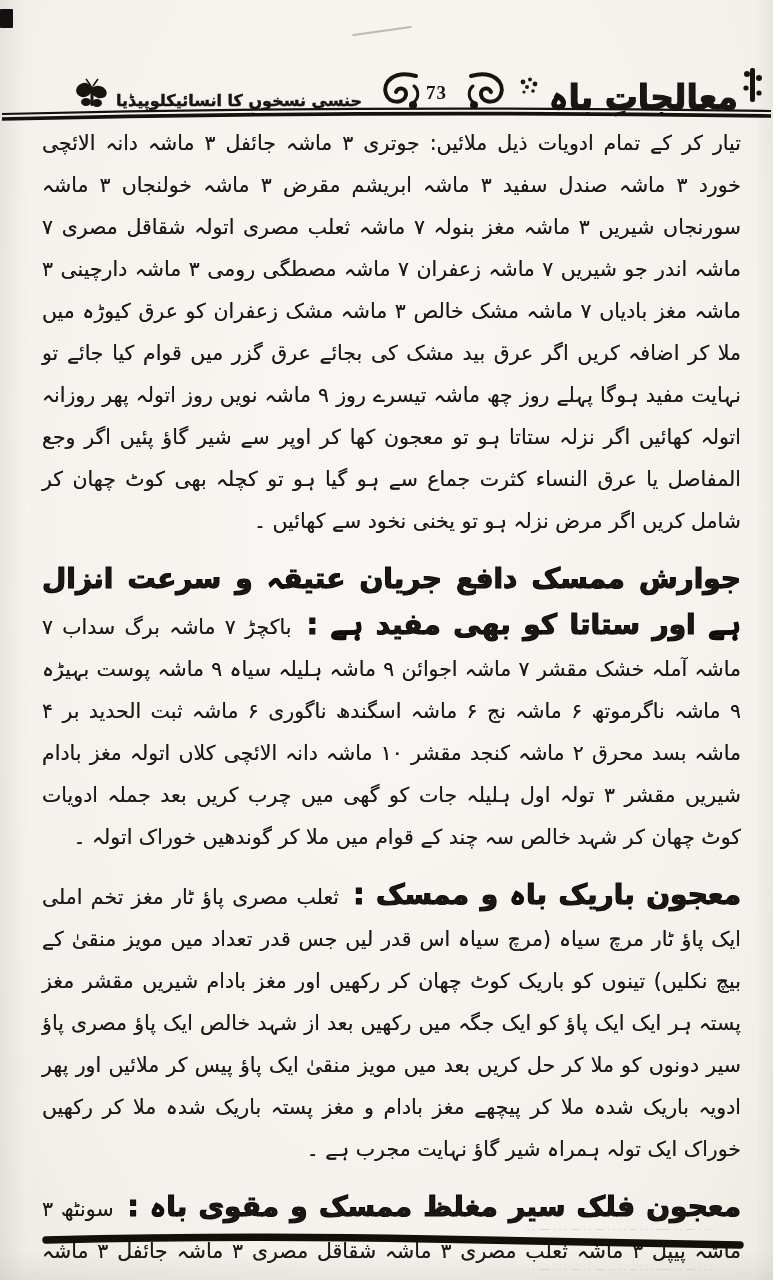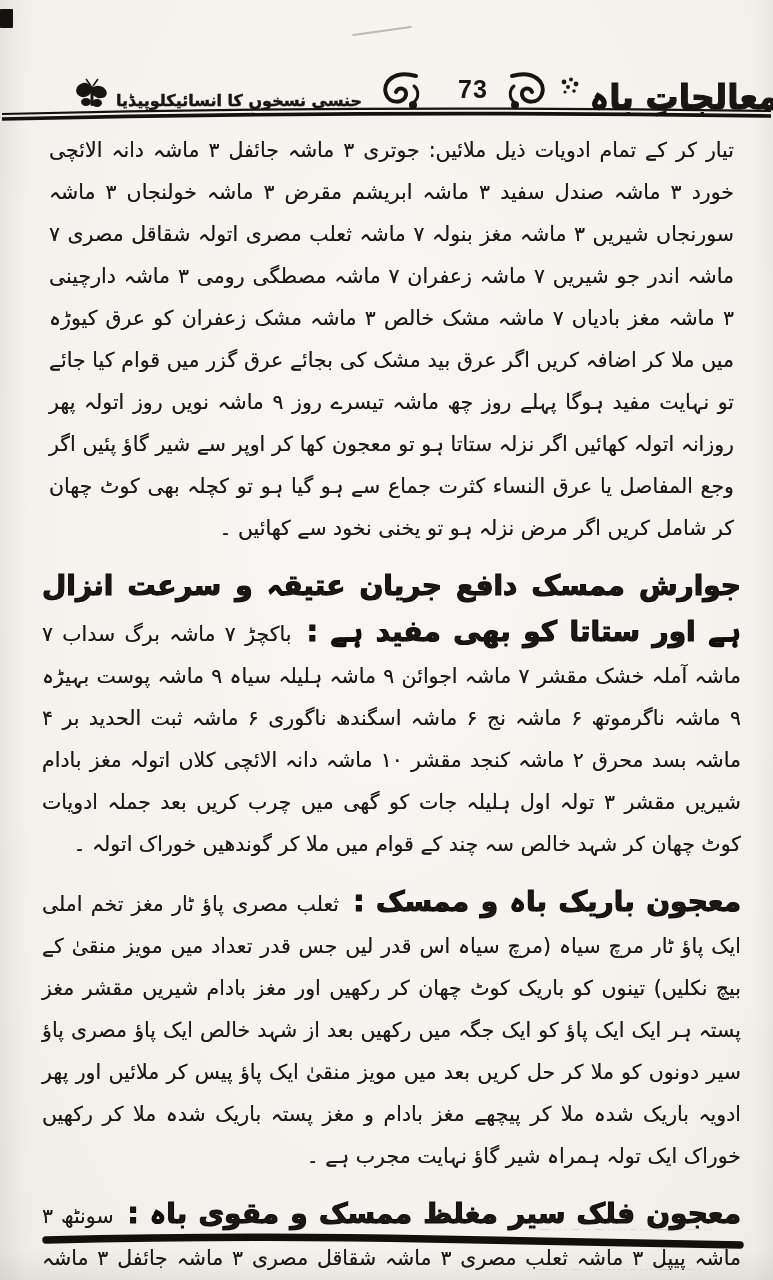--- a/index.html
+++ b/index.html
@@ -32,40 +32,40 @@
     direction:ltr;
   }
   .hdr-left-ornament{margin-left:72px;}
   .hdr-left-title{
     font-size:16px;font-weight:bold;direction:rtl;
     letter-spacing:0px;margin-left:4px;margin-bottom:2px;
     -webkit-text-stroke:.4px #16130f;white-space:nowrap;
   }
   .hdr-scroll-a{margin-left:14px;}
   .page-number{
-    font-size:25px;font-weight:bold;margin:0 10px 8px 36px;
-    font-family:Liberation Sans, sans-serif;letter-spacing:1px;
+    font-size:19px;font-weight:bold;margin:0 10px 8px 4px;
+    font-family:Liberation Serif, serif;letter-spacing:1px;
   }
   .hdr-scroll-b{margin-left:8px;}
   .hdr-floral{margin:0 2px 14px 6px;}
   .hdr-right-title{
     font-size:33px;font-weight:bold;direction:rtl;white-space:nowrap;
     font-family:"DejaVu Serif","DejaVu Sans",serif;
     -webkit-text-stroke:1px #14110d;margin-left:6px;margin-bottom:-4px;
     transform:scaleY(1.05);
   }
   .hdr-end-ornament{margin-left:2px;margin-bottom:6px;}
   .header-rule{position:absolute;top:104px;left:0;width:773px;height:18px;}
   
   .text-col{
     position:absolute;top:122px;right:32px;left:42px;
     direction:rtl;text-align:justify;
   }
   p.para{
-    margin:7px;font-size:20.5px;line-height:42px;color:#1b1815;
+    margin:0;font-size:20.5px;line-height:42px;color:#1b1815;
     text-shadow:0 0 .4px rgba(20,16,12,.6);
   }
   p.recipe{margin:14px 0 0 0;}
   .recipe-heading{
     font-weight:bold;font-size:28px;line-height:46px;
     -webkit-text-stroke:1.1px #0f0d0a;letter-spacing:1px;
     padding-left:6px;
   }
   .recipe-body{
     font-weight:normal;font-size:20.5px;line-height:42px;

